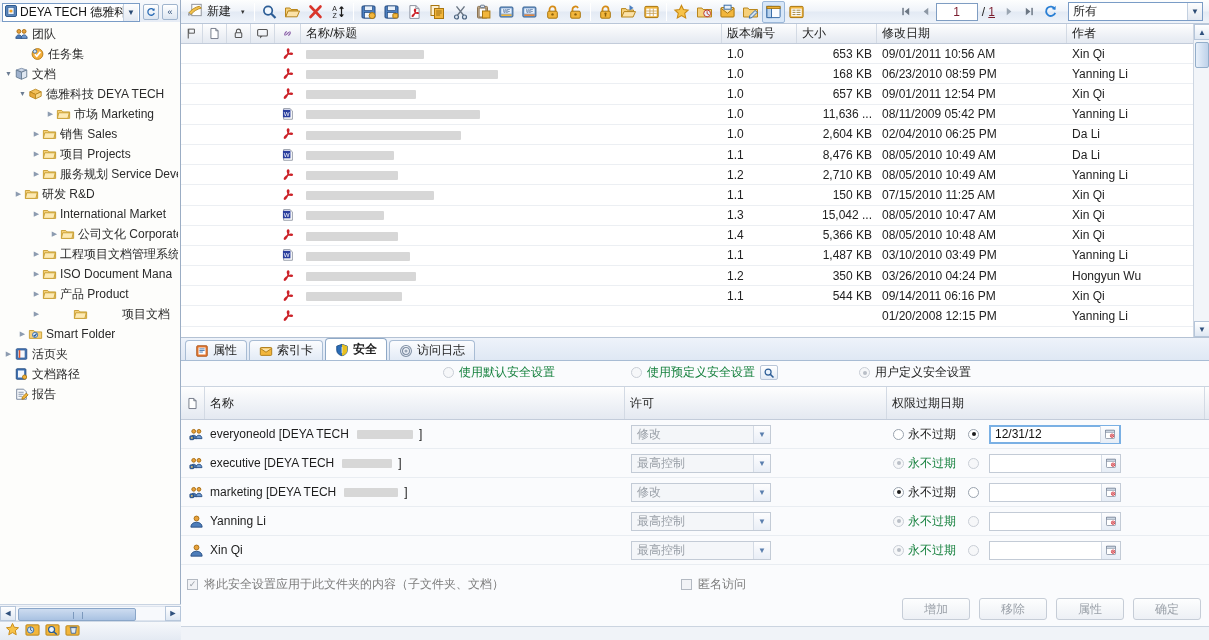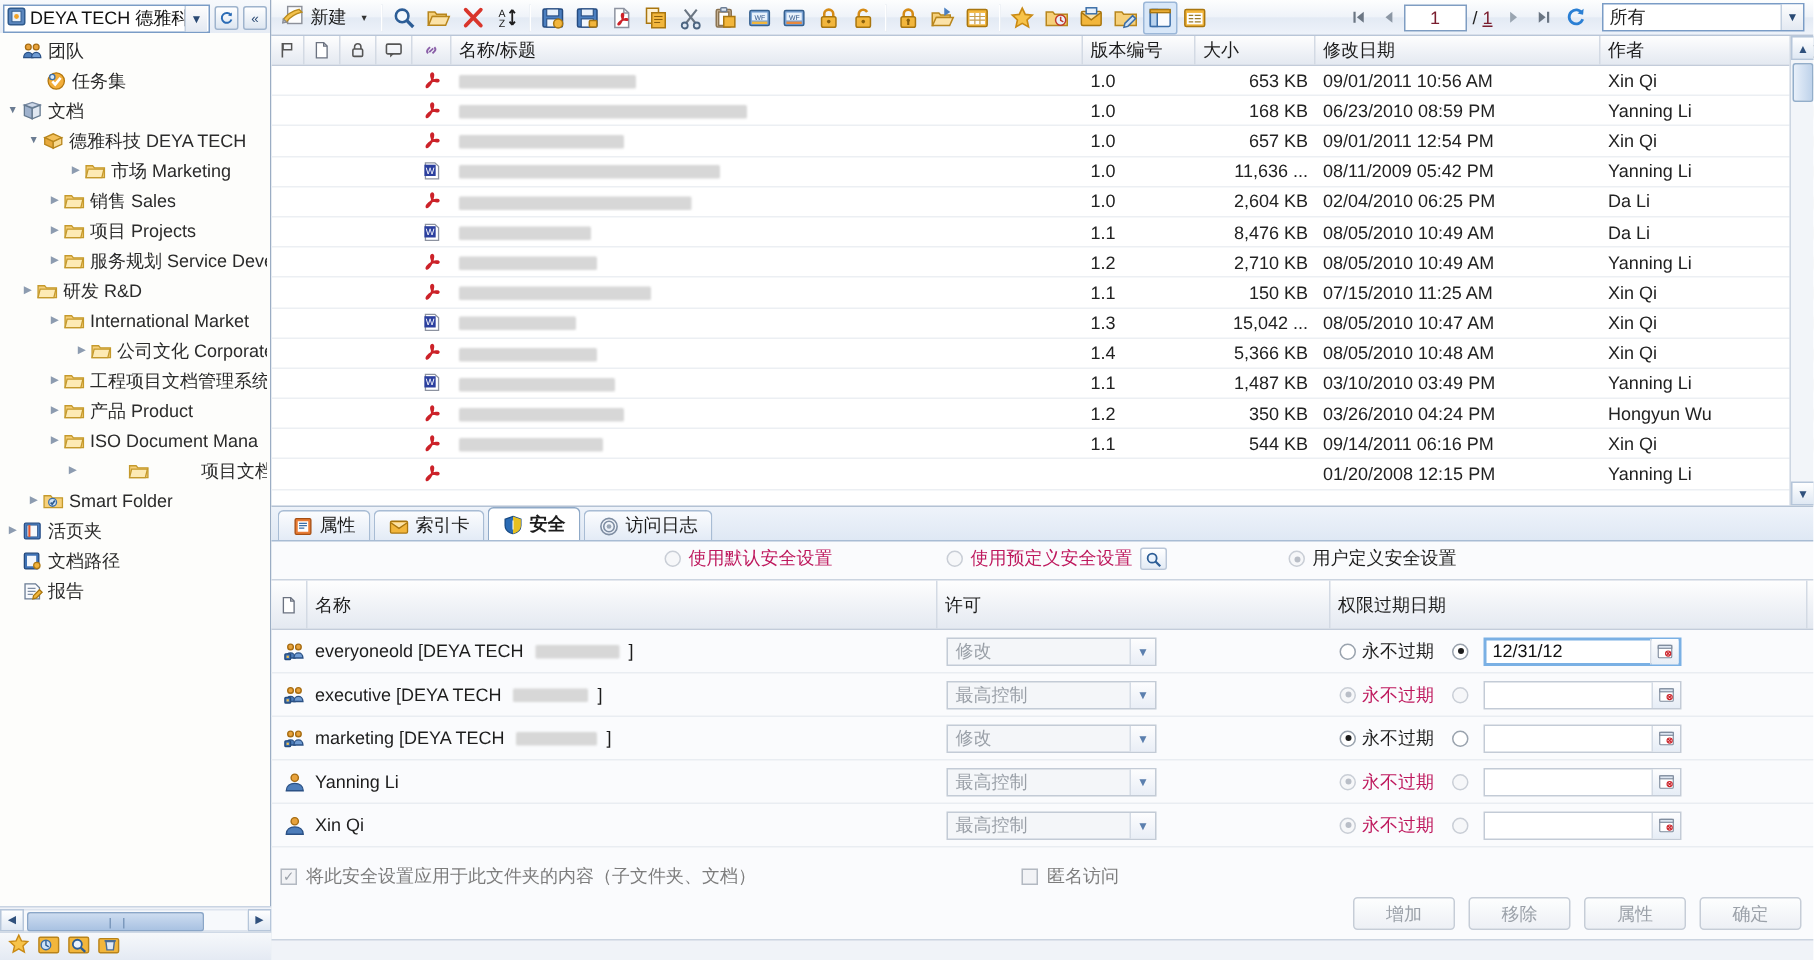--- a/index.html
+++ b/index.html
@@ -189,21 +189,21 @@
   .radio {
     width:11px; height:11px; border-radius:50%; flex:0 0 11px;
     border:1px solid #9aa3ae; background:#fff; position:relative;
   }
   .radio.on::after {
     content:""; position:absolute; left:2.5px; top:2.5px; width:4px;height:4px;
     border-radius:50%; background:#1d1d1d;
   }
   .radio.dim { border-color:#c9ced6; background:#f6f7f9; }
   .radio.dim.on::after { background:#b9bec7; }
-  .rl { color:#be185d; }
+  .rl { color:#15803d; }
   .rl.strong { color:#1d1d1d; }
 
   #perm-head {
     display:flex; height:34px; align-items:stretch; margin-top:3px;
     background: linear-gradient(#fefefe,#eef1f6 60%,#e4e9f1);
     border-top:1px solid #cbd4e0; border-bottom:1px solid #c3ccda;
     font-size:12px;
   }
   .prow {
     display:flex; height:29px; align-items:center;
@@ -408,33 +408,33 @@
           <span class="tlabel" style="padding-left: 3px;">工程项目文档管理系统</span>
         </div>
         <div class="tnode" style="padding-left: 31px;">
           <span class="twist" style="color: rgb(141, 156, 176);">▶</span>
           <span style="display: flex; align-items: center;">
             <svg width="15" height="14" viewBox="0 0 16 16">
               <path d="M1 4h5l1.4 1.6H15V13H1z" fill="#f6d07a" stroke="#c59a2c"></path>
               <path d="M2.6 6.6h12L13 13H1z" fill="#fdeab4" stroke="#c59a2c"></path>
             </svg>
           </span>
-          <span class="tlabel" style="padding-left: 3px;">产品  Product</span>
+          <span class="tlabel" style="padding-left: 3px;">ISO Document Mana</span>
         </div>
         <div class="tnode" style="padding-left: 31px;">
           <span class="twist" style="color: rgb(141, 156, 176);">▶</span>
           <span style="display: flex; align-items: center;">
             <svg width="15" height="14" viewBox="0 0 16 16">
               <path d="M1 4h5l1.4 1.6H15V13H1z" fill="#f6d07a" stroke="#c59a2c"></path>
               <path d="M2.6 6.6h12L13 13H1z" fill="#fdeab4" stroke="#c59a2c"></path>
             </svg>
           </span>
-          <span class="tlabel" style="padding-left: 3px;">ISO Document Mana</span>
-        </div>
-        <div class="tnode" style="padding-left: 43px; gap: 31px;">
+          <span class="tlabel" style="padding-left: 3px;">产品  Product</span>
+        </div>
+        <div class="tnode" style="padding-left: 31px; gap: 31px;">
           <span class="twist" style="color: rgb(141, 156, 176);">▶</span>
           <span style="display: flex; align-items: center;">
             <svg width="15" height="14" viewBox="0 0 16 16">
               <path d="M1 4h5l1.4 1.6H15V13H1z" fill="#f6d07a" stroke="#c59a2c"></path>
               <path d="M2.6 6.6h12L13 13H1z" fill="#fdeab4" stroke="#c59a2c"></path>
             </svg>
           </span>
           <span class="tlabel" style="padding-left: 3px;">项目文档</span>
         </div>
         <div class="tnode" style="padding-left: 17px;">

